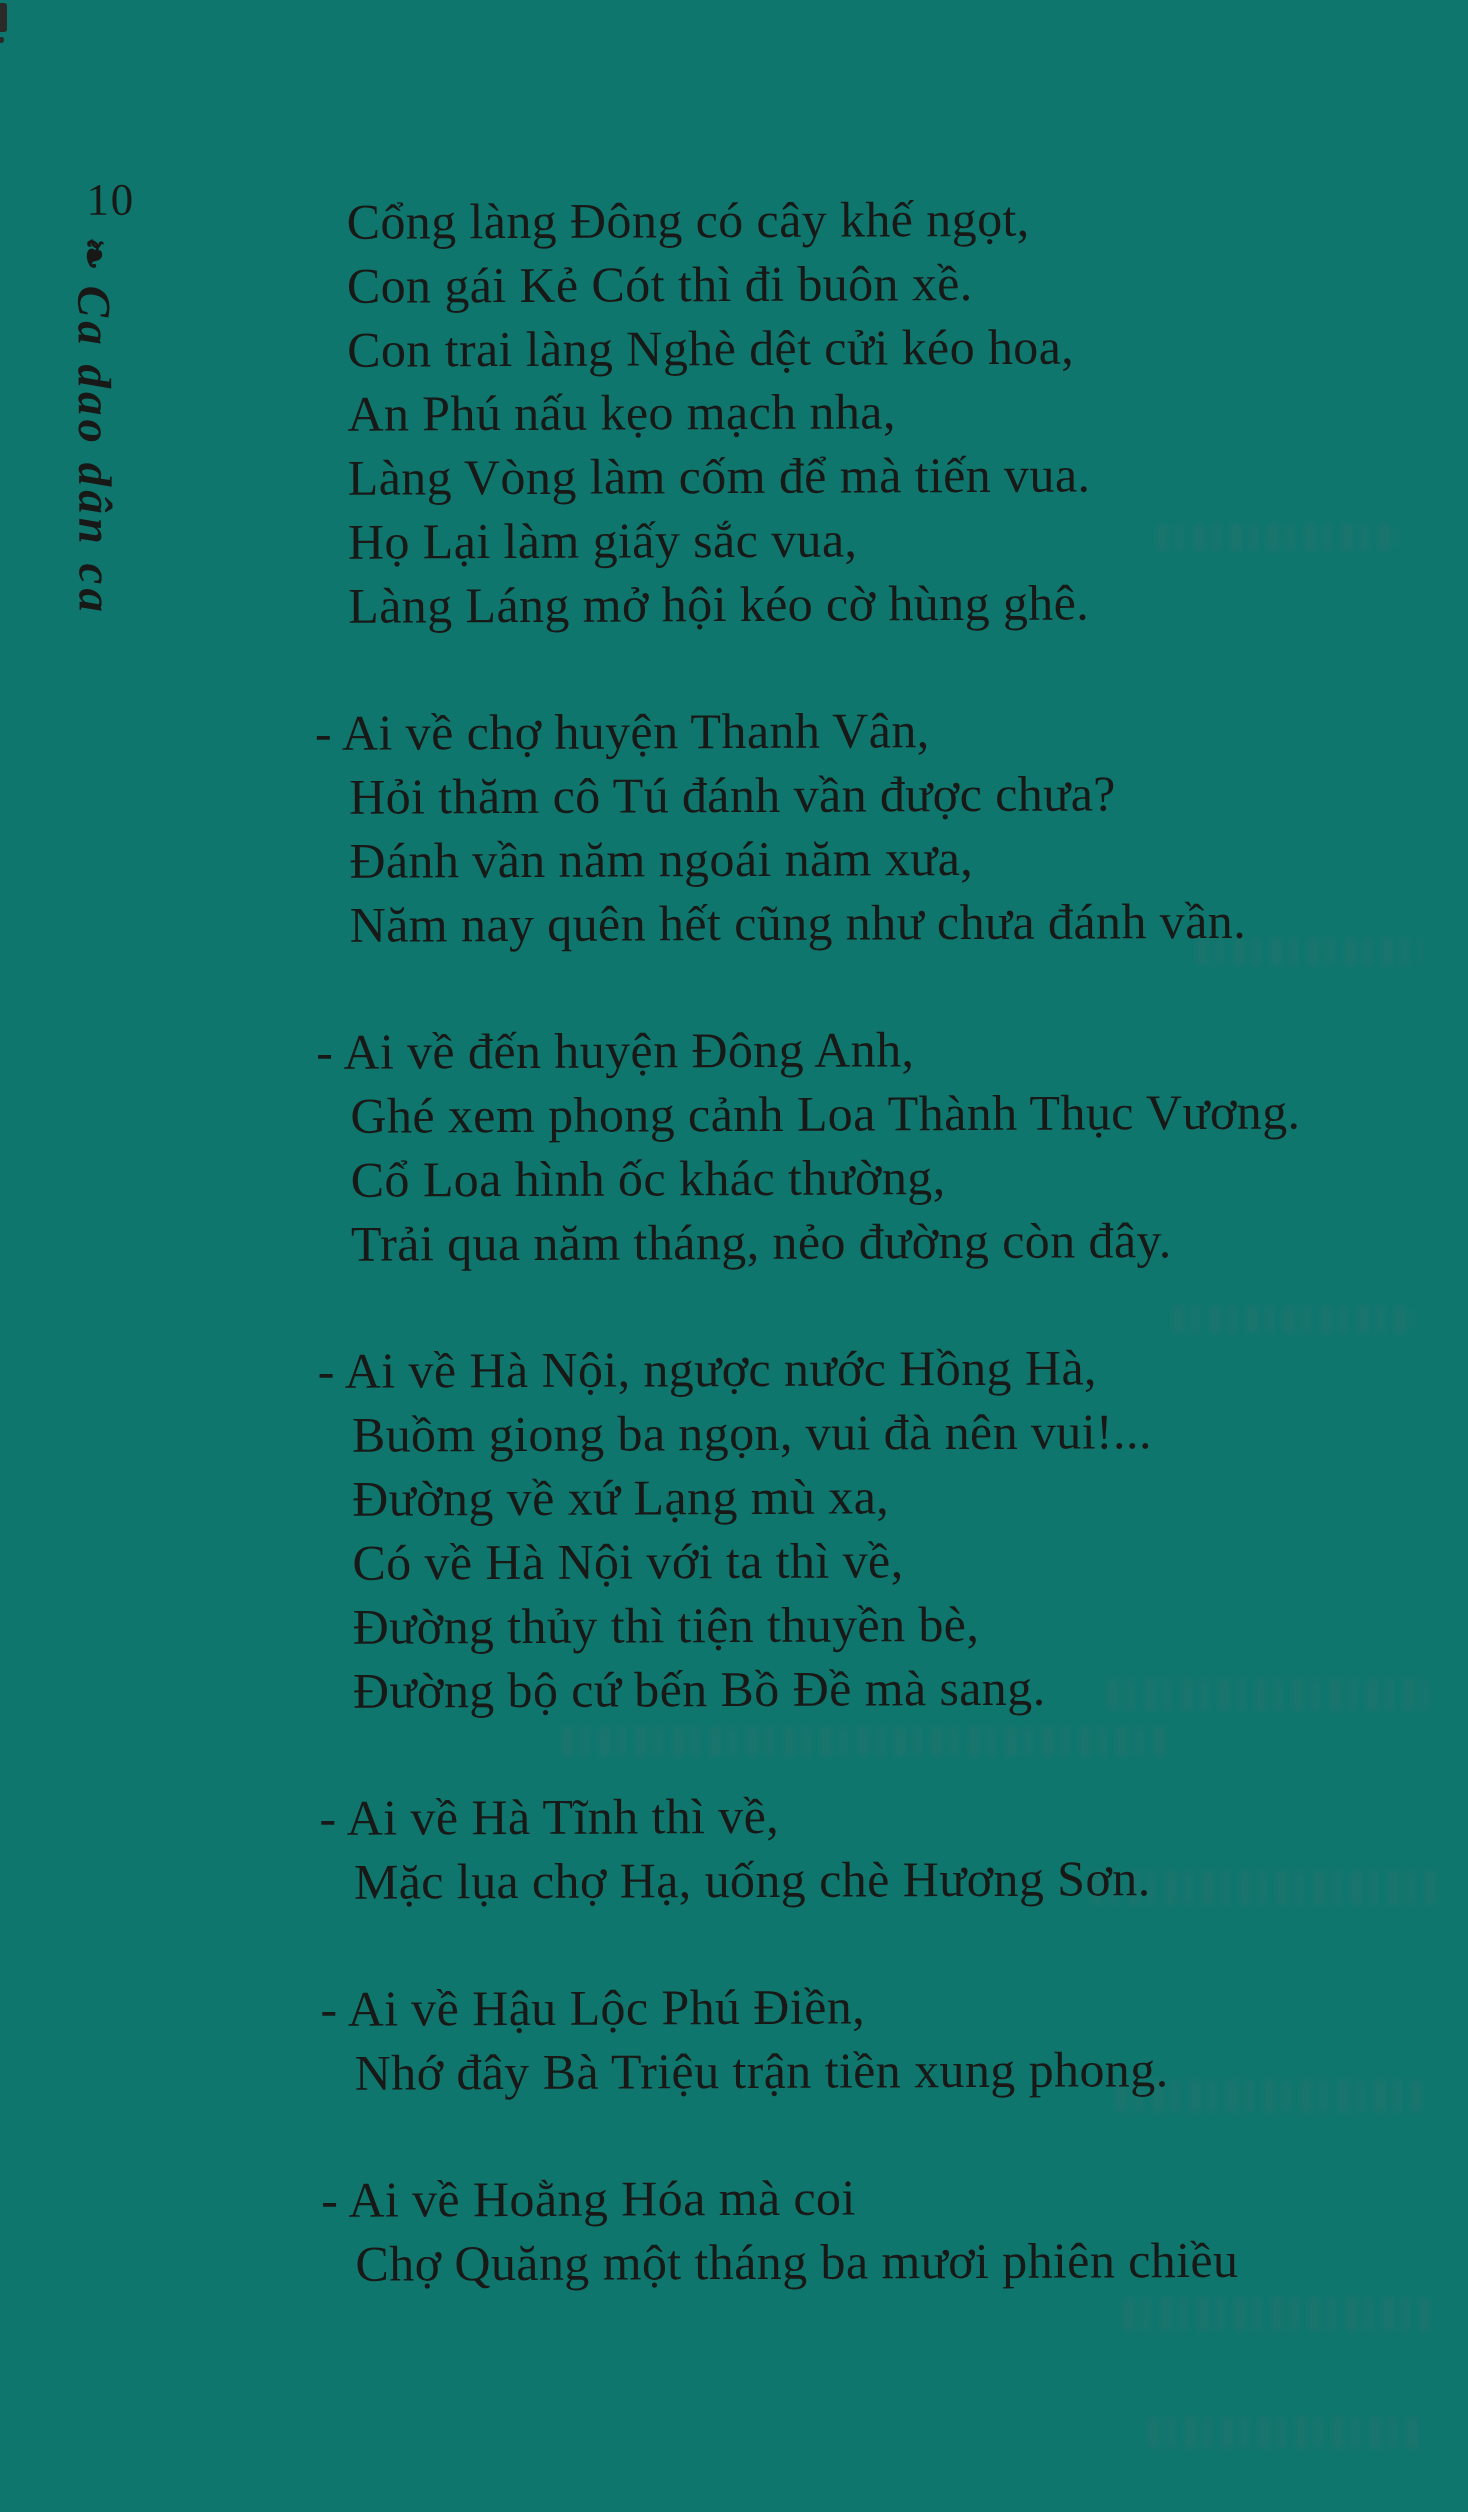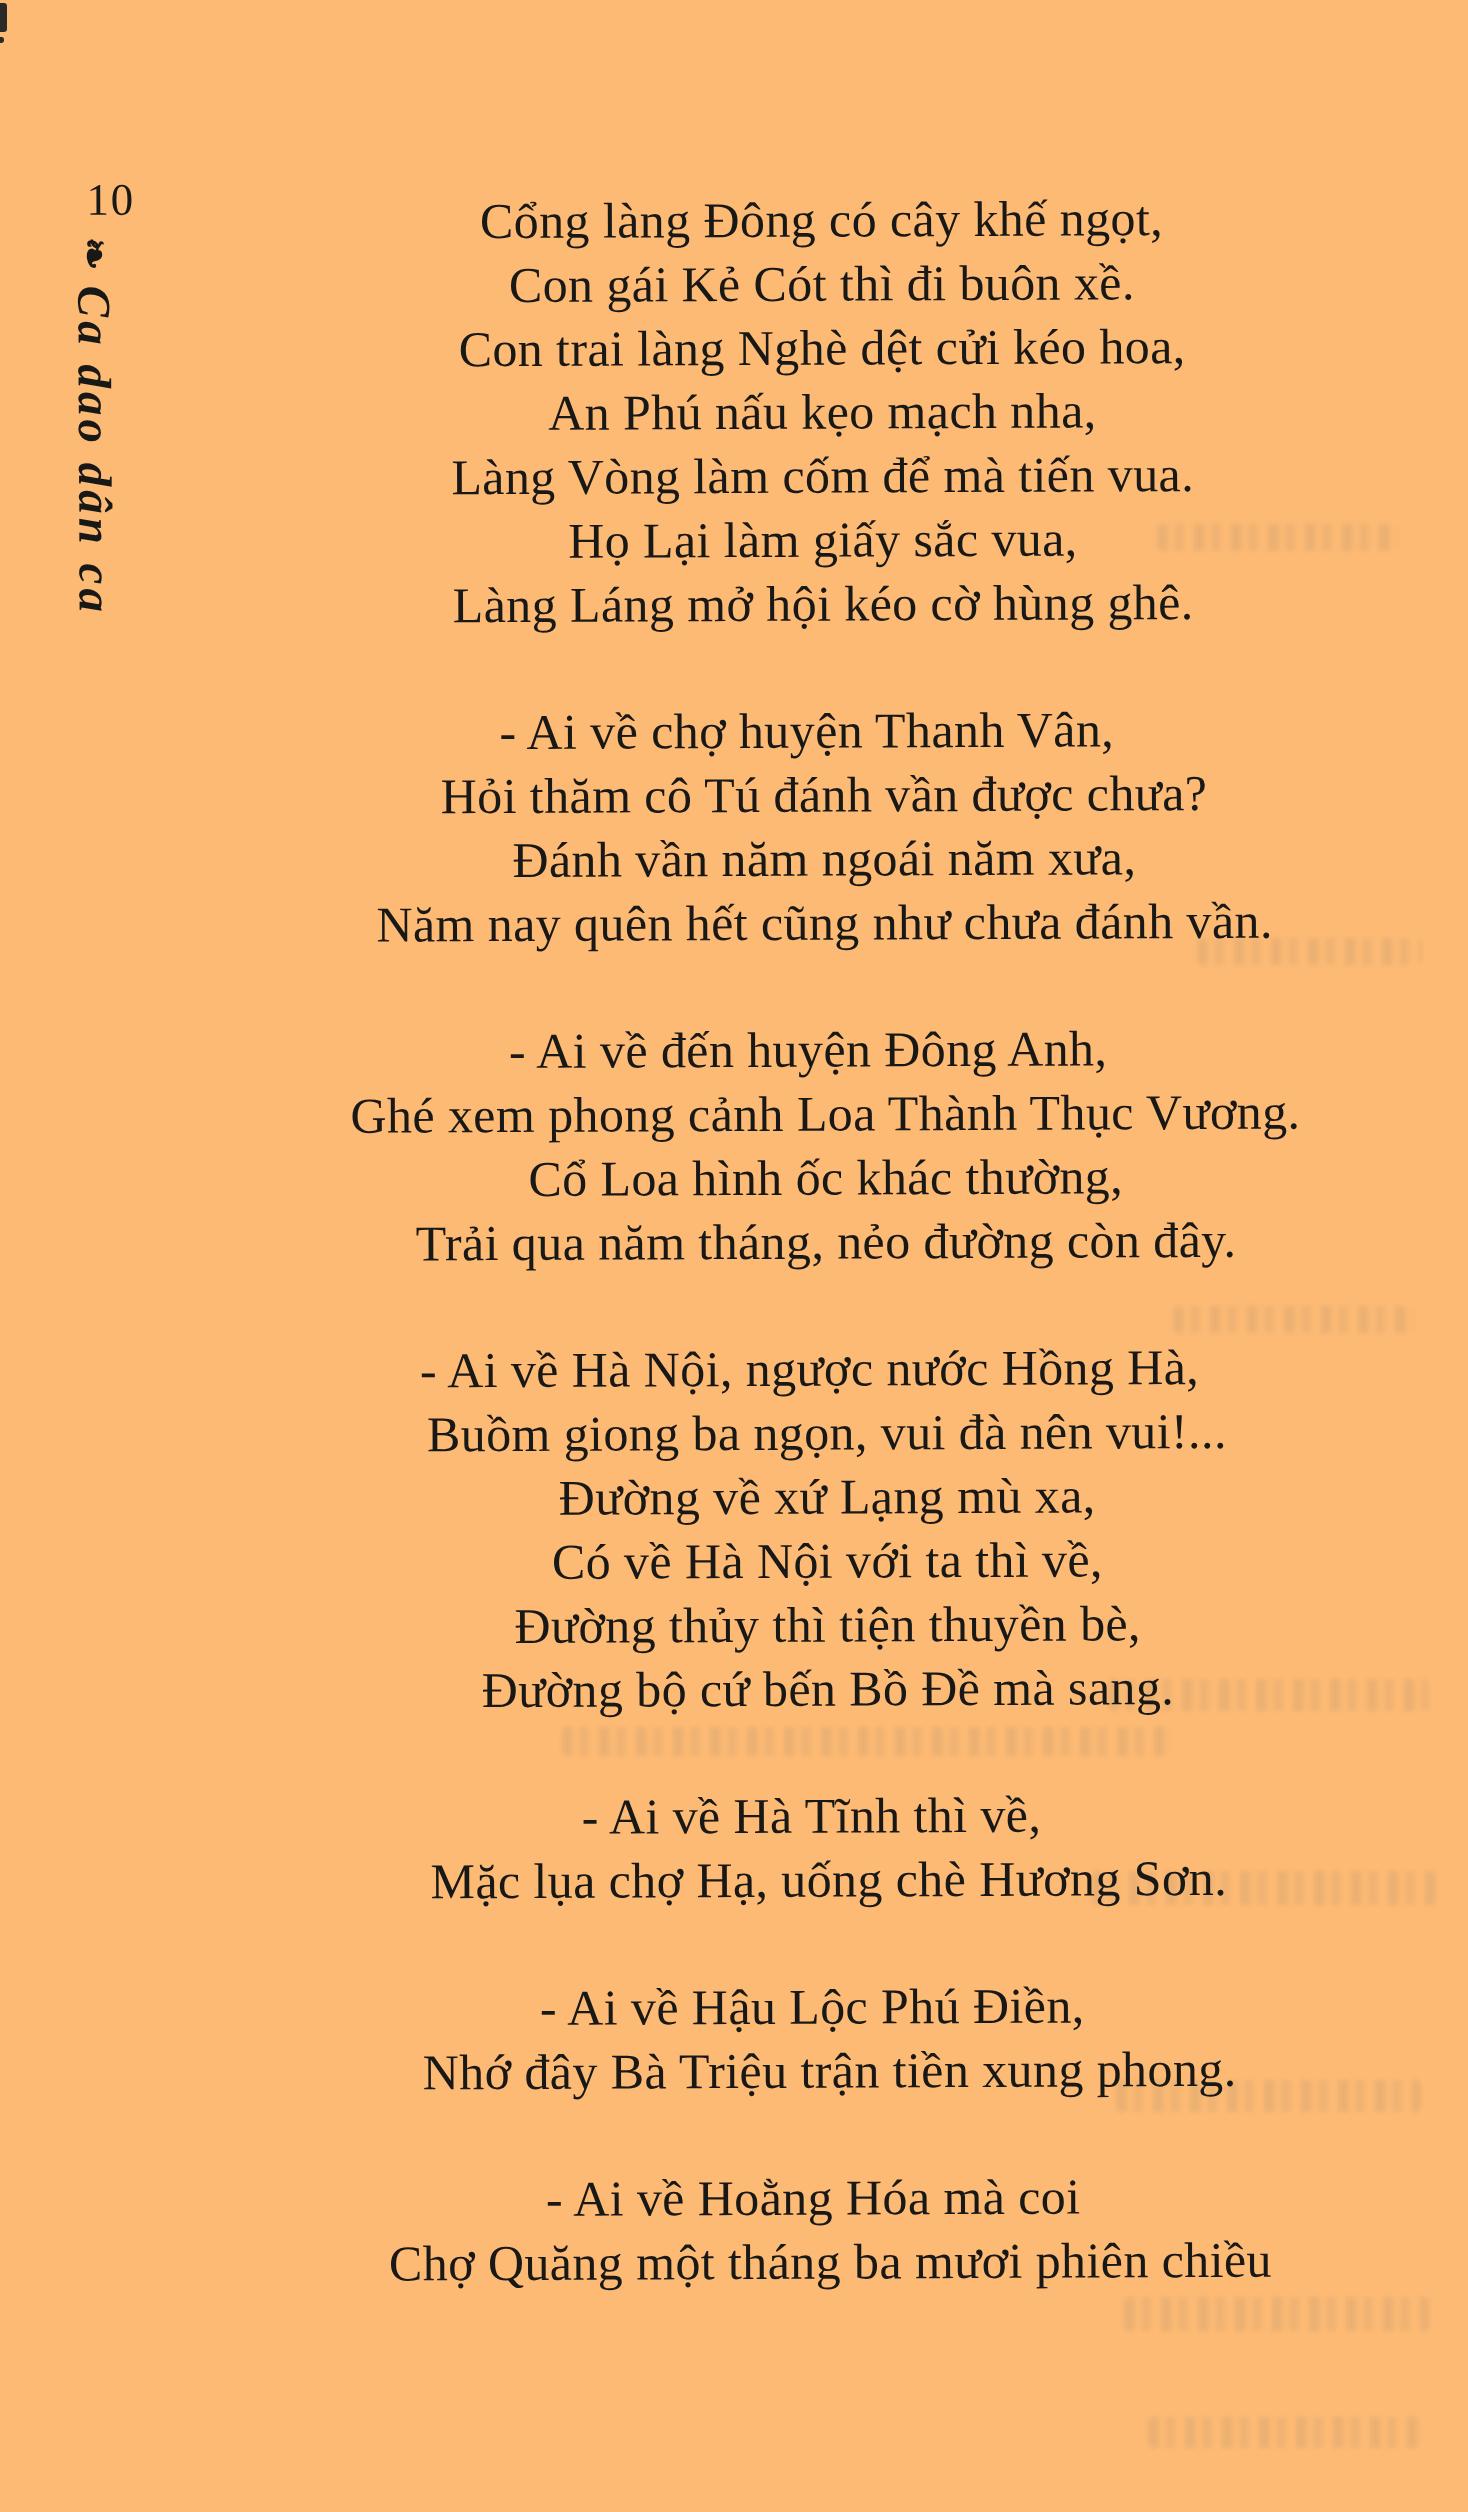--- a/index.html
+++ b/index.html
@@ -98,21 +98,21 @@
       rgba(110, 110, 104, 0.0) 27px 37px
     );
     filter: blur(2.4px);
     border-radius: 4.8px;
     opacity: 0.8;
   }
 </style>
 </head>
 <body>
 
-<div class="paper" style="background: #fdba74; color: rgb(24, 24, 22); text-align: center;">
+<div class="paper" style="background: #0f766e; color: rgb(24, 24, 22);">
 
   <div class="corner-artifact"></div>
   <div class="corner-artifact dot"></div>
 
   <div class="smudge" style="left:1157px; top:524px;  width:241px; height:27px;"></div>
   <div class="smudge" style="left:1197px; top:938px; width:225px; height:27px;"></div>
   <div class="smudge" style="left:1173px; top:1306px; width:241px; height:27px;"></div>
   <div class="smudge" style="left:562px;  top:1727px; width:610px; height:29px;"></div>
   <div class="smudge" style="left:1108px; top:1679px; width:321px; height:32px;"></div>
   <div class="smudge" style="left:1092px; top:1871px; width:345px; height:34px;"></div>

